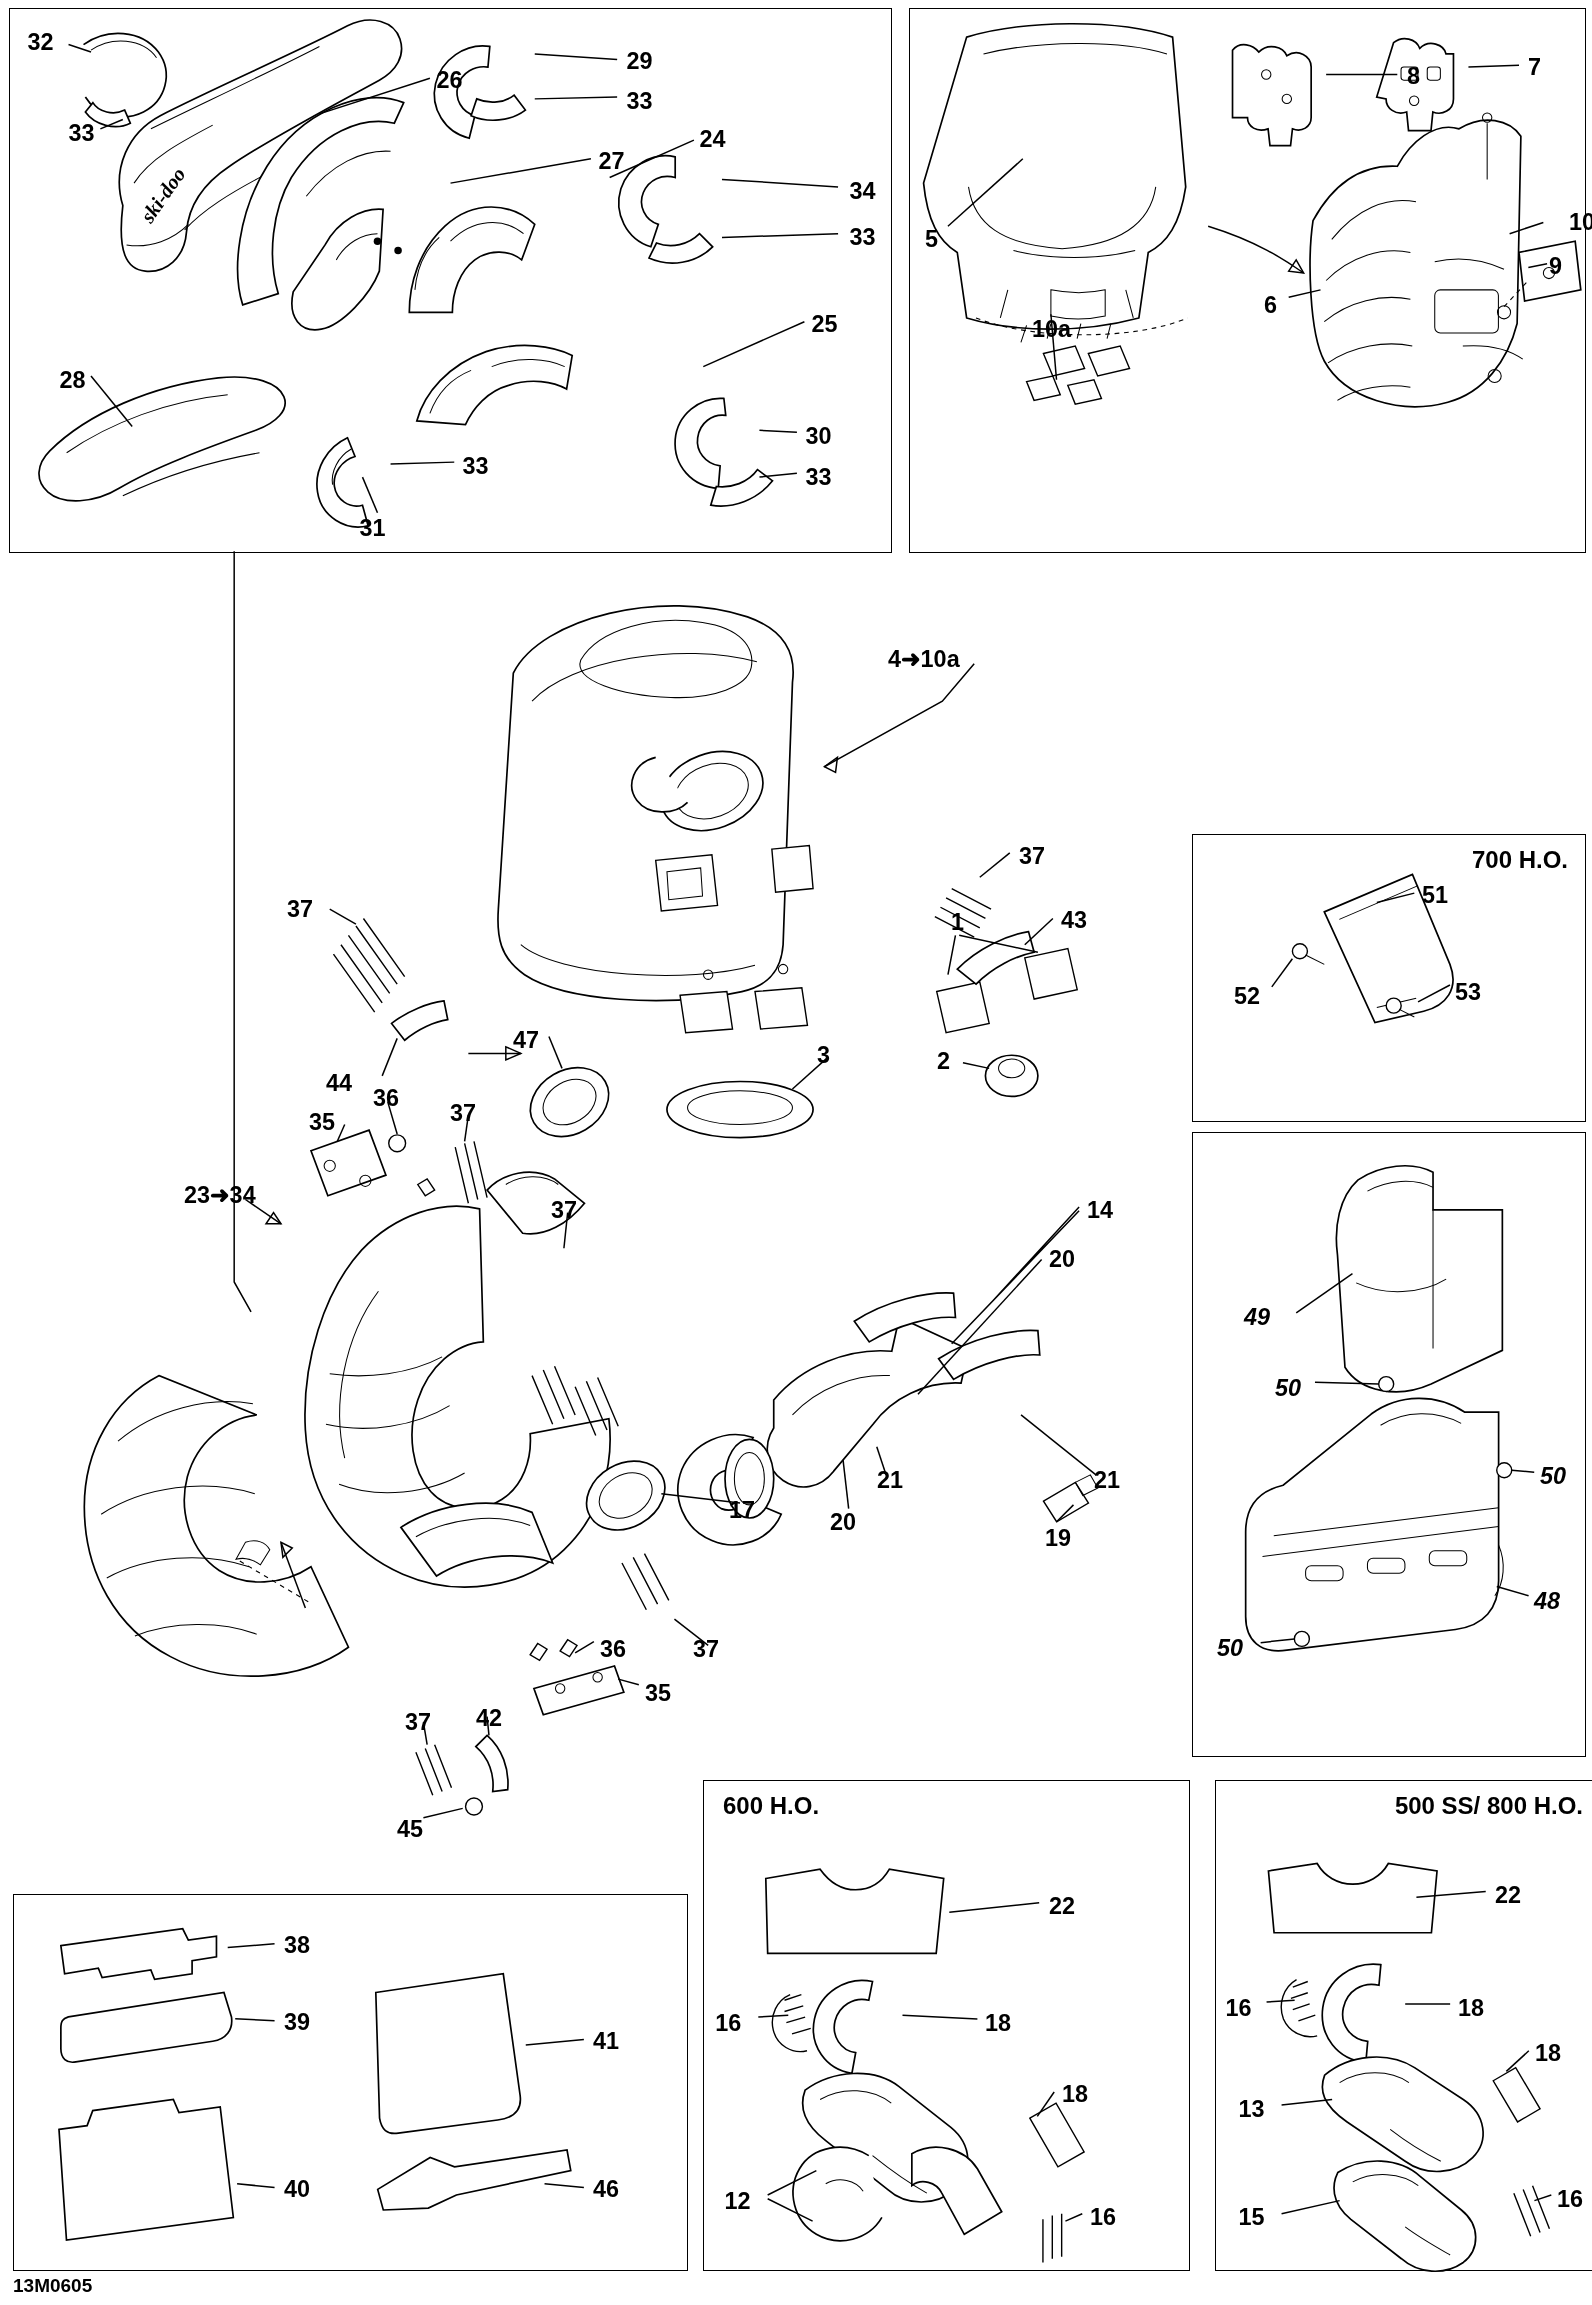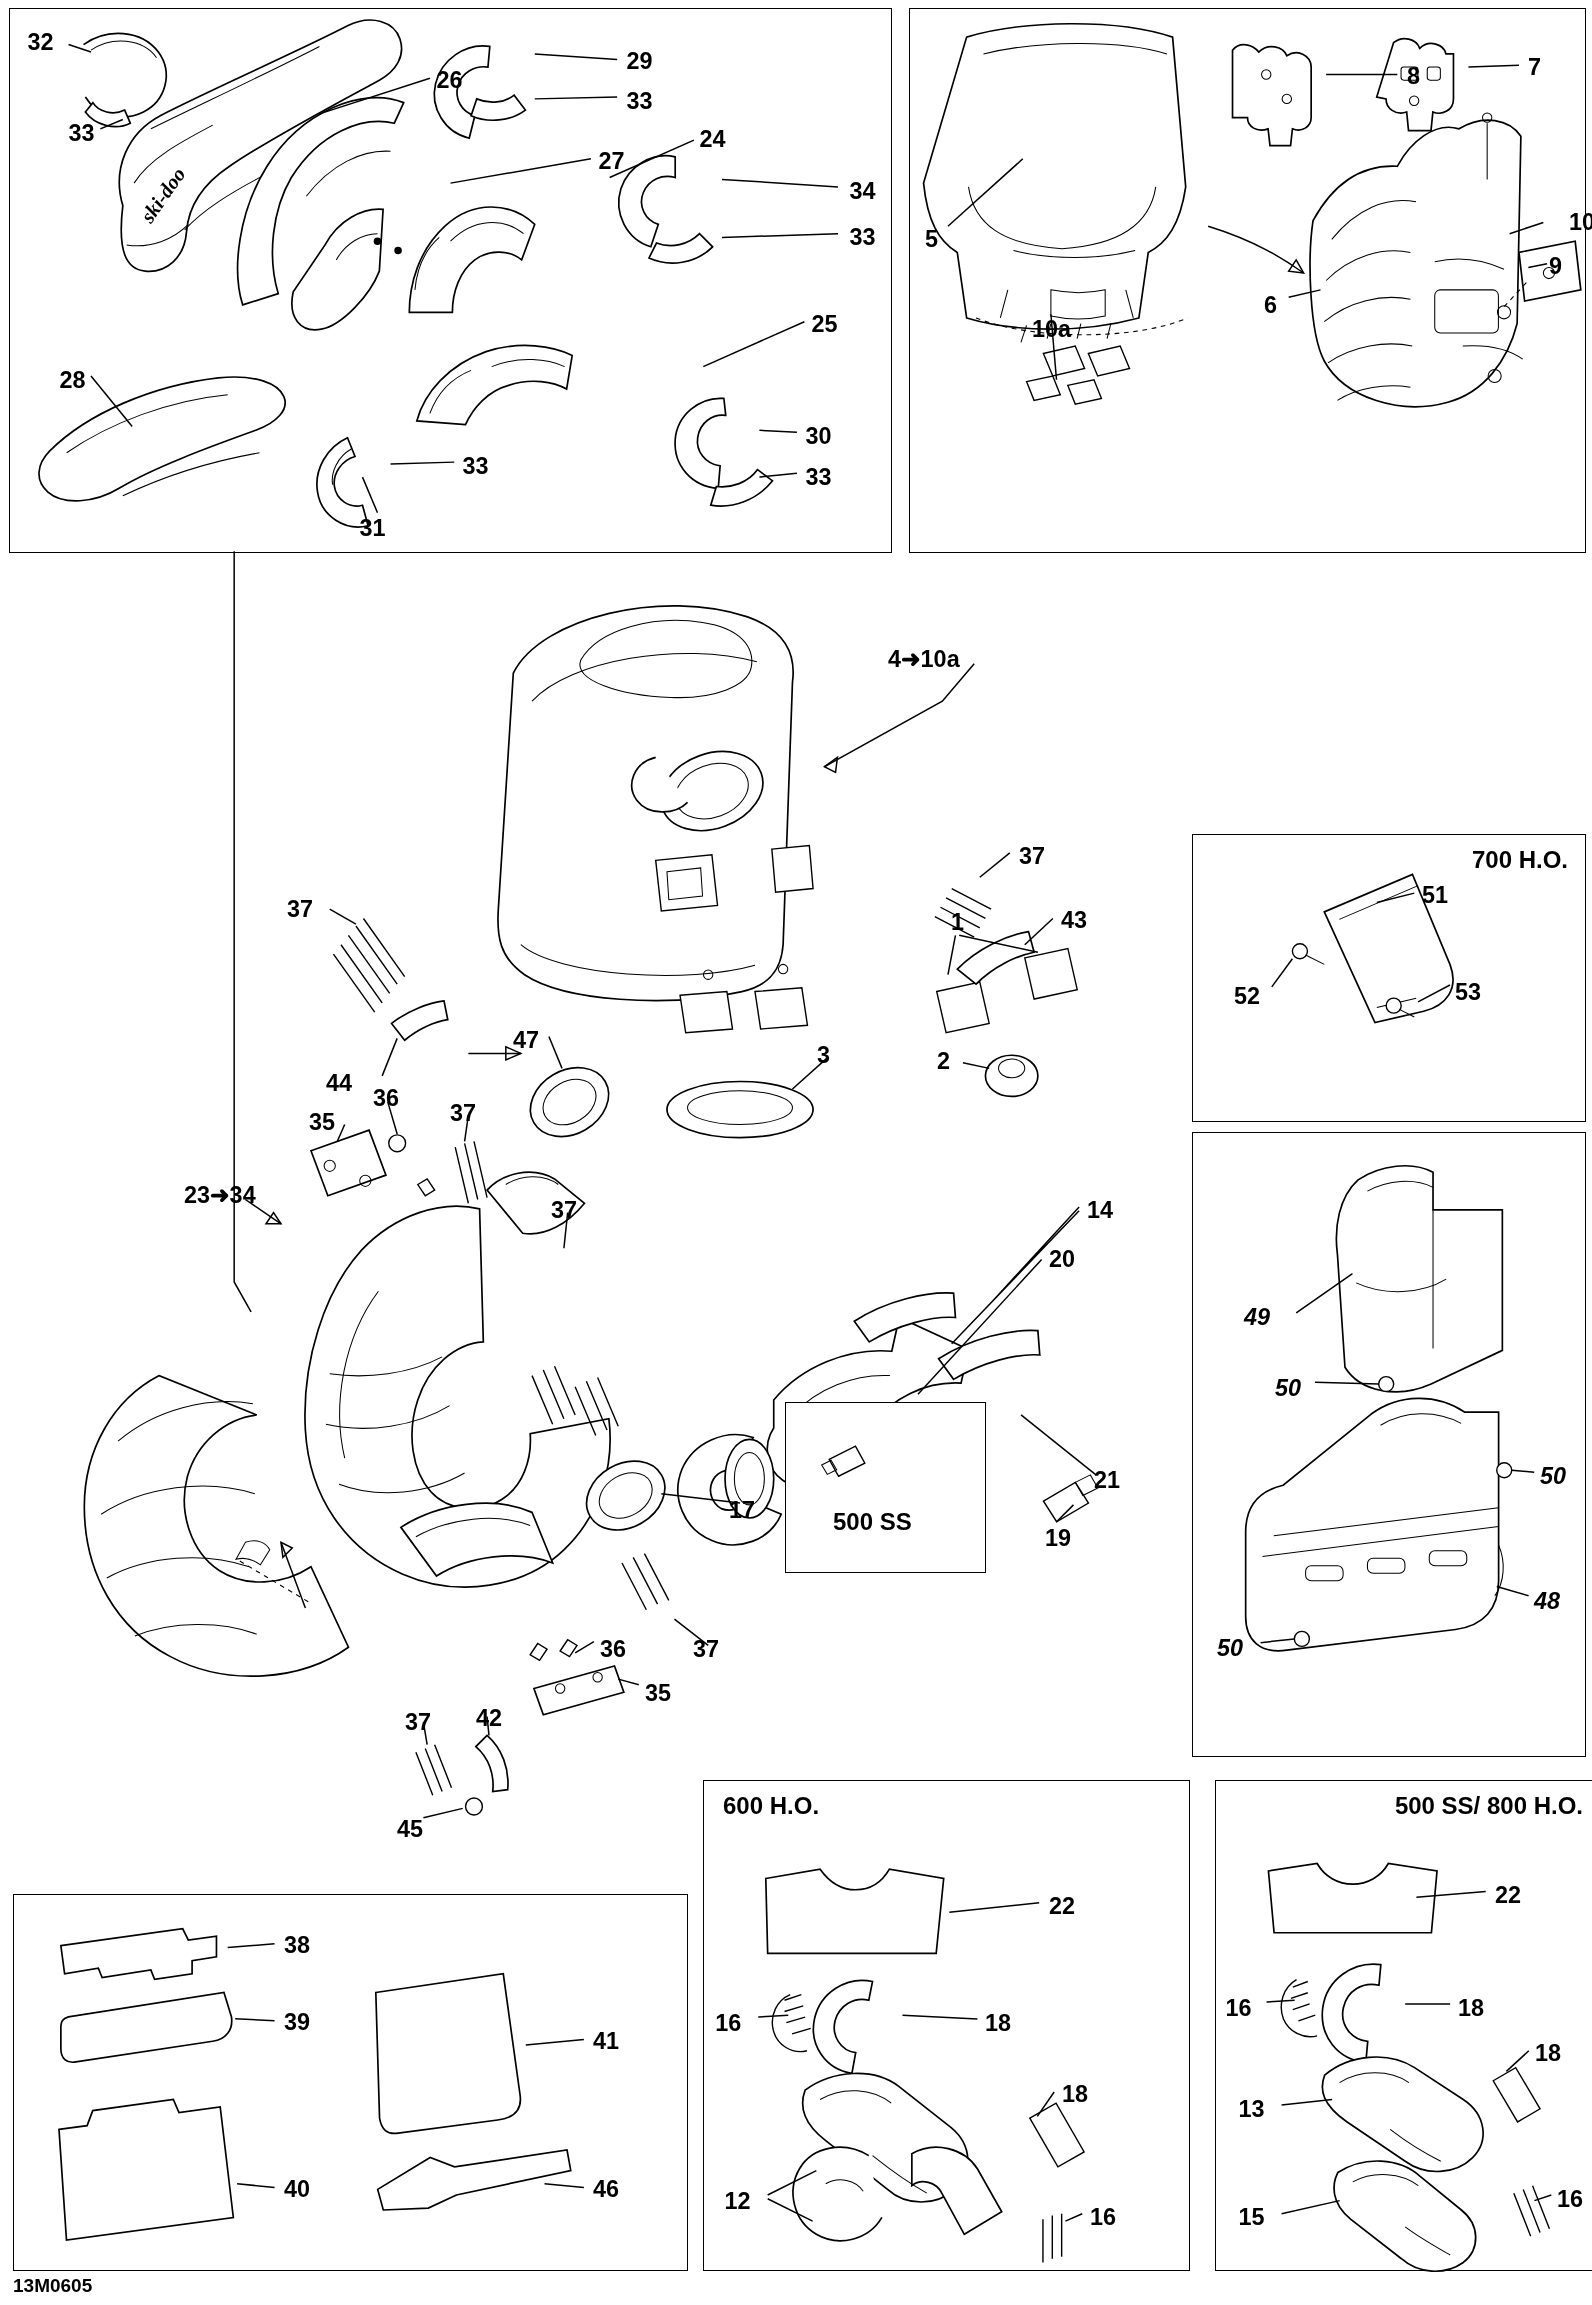--- a/index.html
+++ b/index.html
@@ -344,27 +344,20 @@
     <path class="ln" d="M1170 986 L 1090 922"></path>
     <path class="ln" d="M634 1164 L 614 1176"></path>
     <path class="ln" d="M682 1210 L 660 1204"></path>
     <path class="ln" d="M452 1250 L 456 1274"></path>
     <path class="ln" d="M520 1244 L 522 1264"></path>
     <path class="ln" d="M452 1352 L 494 1342"></path>
     <path class="ln" d="M326 1128 L 300 1058"></path>
     <path class="ln" d="M300 1058 l2 16 l10 -10z" fill="#000"></path>
   </svg>
 
-  <div class="panel" style="left:785px;top:851px;width:199px;height:169px;">
-    <svg width="199" height="169" viewBox="0 0 212 180">
-      <path class="sh2" d="M46 60 l28 -14 l10 18 l-28 14z"></path>
-      <path class="thin" d="M38 66 l10 -5 l6 10 l-10 5z"></path>
-    </svg>
-    <span class="cap" style="left:47px;top:105px;">500 SS</span>
-  </div>
 </div>
 
 <div class="panel" style="left:1192px;top:834px;width:392px;height:286px;">
   <span class="cap" style="right:17px;top:11.2px;">700 H.O.</span>
   <svg width="392" height="286" viewBox="0 0 418 305">
     <path class="sh" d="M140 82 l94 -40 l40 96 c10 26 -4 44 -28 50 l-52 12 z"></path>
     <path class="thin" d="M156 90 l84 -36"></path>
     <path class="thin" d="M196 184 l42 -10"></path>
     <circle cx="114" cy="124" r="8" class="sh2"></circle>
     <path class="thin" d="M120 128 l20 10"></path>

